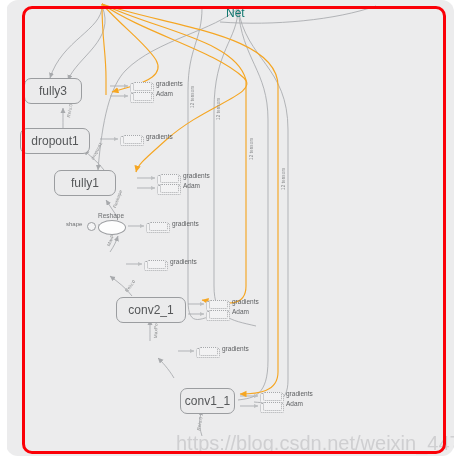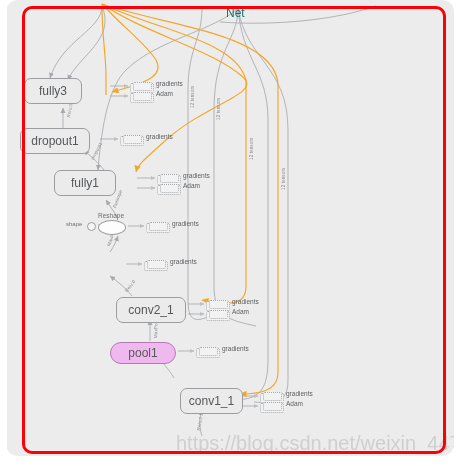--- a/index.html
+++ b/index.html
@@ -155,23 +155,22 @@
 
     <div class="reshape-label" style="left:92px;top:212px;">Reshape</div>
     <div class="ellipse" style="left:92px;top:220px;"></div>
 
     <div class="smallcircle" style="left:81px;top:222px;"></div>
     <div class="tinylabel" style="left:60px;top:221px;">shape</div>
 
 
     <div class="node op" style="left:110px;top:297px;width:70px;">conv2_1</div>
 
-    <div class="node pool" style="left:104px;top:342px;width:66px;">pool1</div>
-
-    <div class="node op" style="left:174px;top:388px;width:63px;">conv1_1</div>
+
+    <div class="node op" style="left:174px;top:388px;width:55px;">conv1_1</div>
 
     <div class="stack" style="left:124px;top:83px;"></div>
     <div class="stacklabel" style="left:150px;top:80px;">gradients</div>
     <div class="stack" style="left:124px;top:93px;"></div>
     <div class="stacklabel" style="left:150px;top:90px;">Adam</div>
 
     <div class="stack" style="left:114px;top:136px;"></div>
     <div class="stacklabel" style="left:140px;top:133px;">gradients</div>
 
     <div class="stack" style="left:151px;top:175px;"></div>

